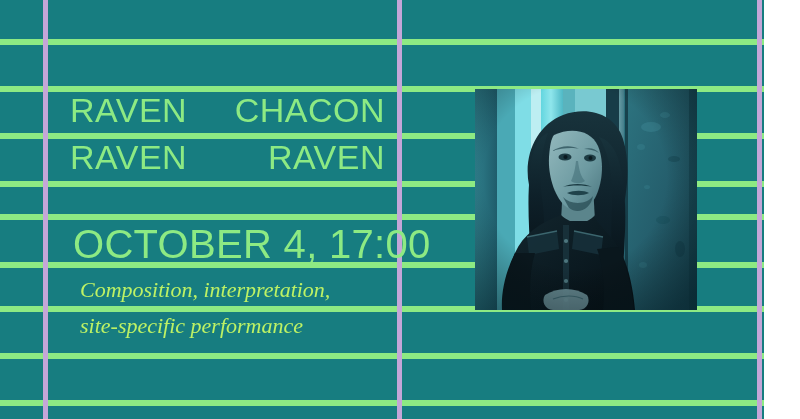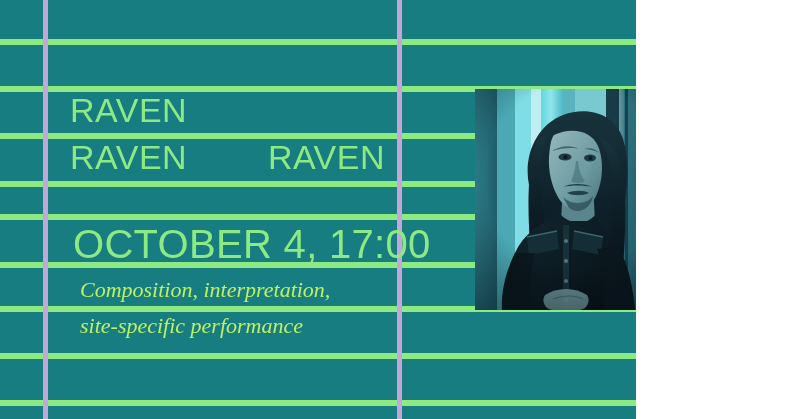--- a/index.html
+++ b/index.html
@@ -7,21 +7,21 @@
     margin: 0;
     padding: 0;
     background: #ffffff;
   }
   body {
     font-family: "Liberation Sans", sans-serif;
   }
 
   #poster {
     position: relative;
-    width: 636px;
+    width: 764px;
     height: 419px;
     overflow: hidden;
     background: #177d80;
   }
 
   
   .hline {
     position: absolute;
     left: 0;
     width: 800px;
@@ -119,20 +119,21 @@
   <div class="hline" style="top:400px"></div>
 
   <div class="vline" style="left:43px"></div>
   <div class="vline" style="left:397px"></div>
   <div class="vline" style="left:757px"></div>
 
   <div class="text-layer">
 
     <div class="headline-row" id="headline-1">
       <span>RAVEN</span>
+      <span>CHACON</span>
     </div>
 
     <div class="headline-row" id="headline-2">
       <span>RAVEN</span>
       <span>RAVEN</span>
     </div>
 
     <div class="date-line">OCTOBER 4, 17:00</div>
 
     <div class="subtitle-line" id="subtitle-1">Composition, interpretation,</div>

